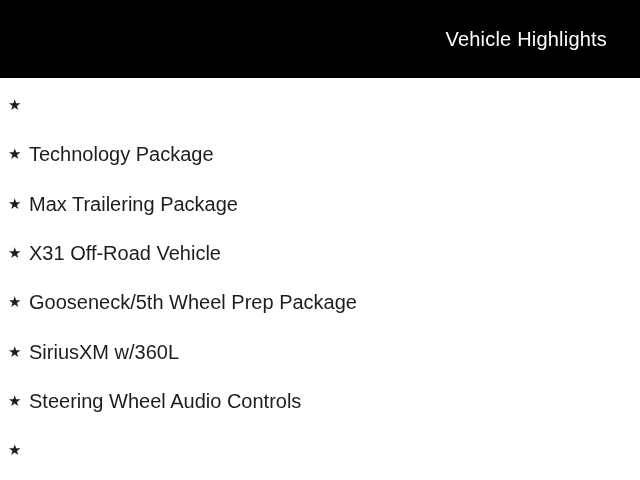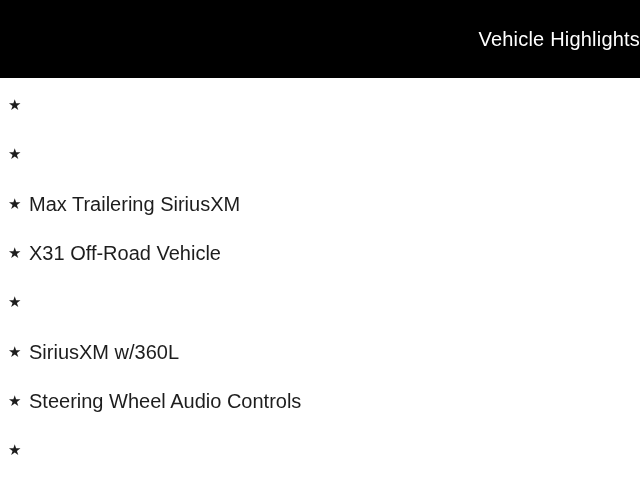--- a/index.html
+++ b/index.html
@@ -13,20 +13,21 @@
     background: var(--body-bg, #ffffff);
     font-family: "Liberation Sans", sans-serif;
   }
   .header {
     height: 78px;
     background: var(--header-bg, #000000);
     color: var(--header-text, #ffffff);
     display: flex;
     align-items: center;
     justify-content: flex-end;
+    padding-right: 33px;
     box-sizing: border-box;
     font-size: 20px;
     letter-spacing: 0.2px;
   }
   .highlight-list {
     list-style: none;
     margin: 3px 0 0 0;
     padding: 0;
   }
   .highlight-list li {
@@ -56,31 +57,33 @@
 <div class="header">
   <span>Vehicle Highlights</span>
 </div>
 
 <ul class="highlight-list">
   <li>
     <span class="star">★</span>
   </li>
   <li>
     <span class="star">★</span>
+    <span class="label">Technology Package</span>
   </li>
   <li>
     <span class="star">★</span>
-    <span class="label">Max Trailering SiriusXM</span>
+    <span class="label">Max Trailering Package</span>
   </li>
   <li>
     <span class="star">★</span>
     <span class="label">X31 Off-Road Vehicle</span>
   </li>
   <li>
     <span class="star">★</span>
+    <span class="label">Gooseneck/5th Wheel Prep Package</span>
   </li>
   <li>
     <span class="star">★</span>
     <span class="label">SiriusXM w/360L</span>
   </li>
   <li>
     <span class="star">★</span>
     <span class="label">Steering Wheel Audio Controls</span>
   </li>
   <li>

